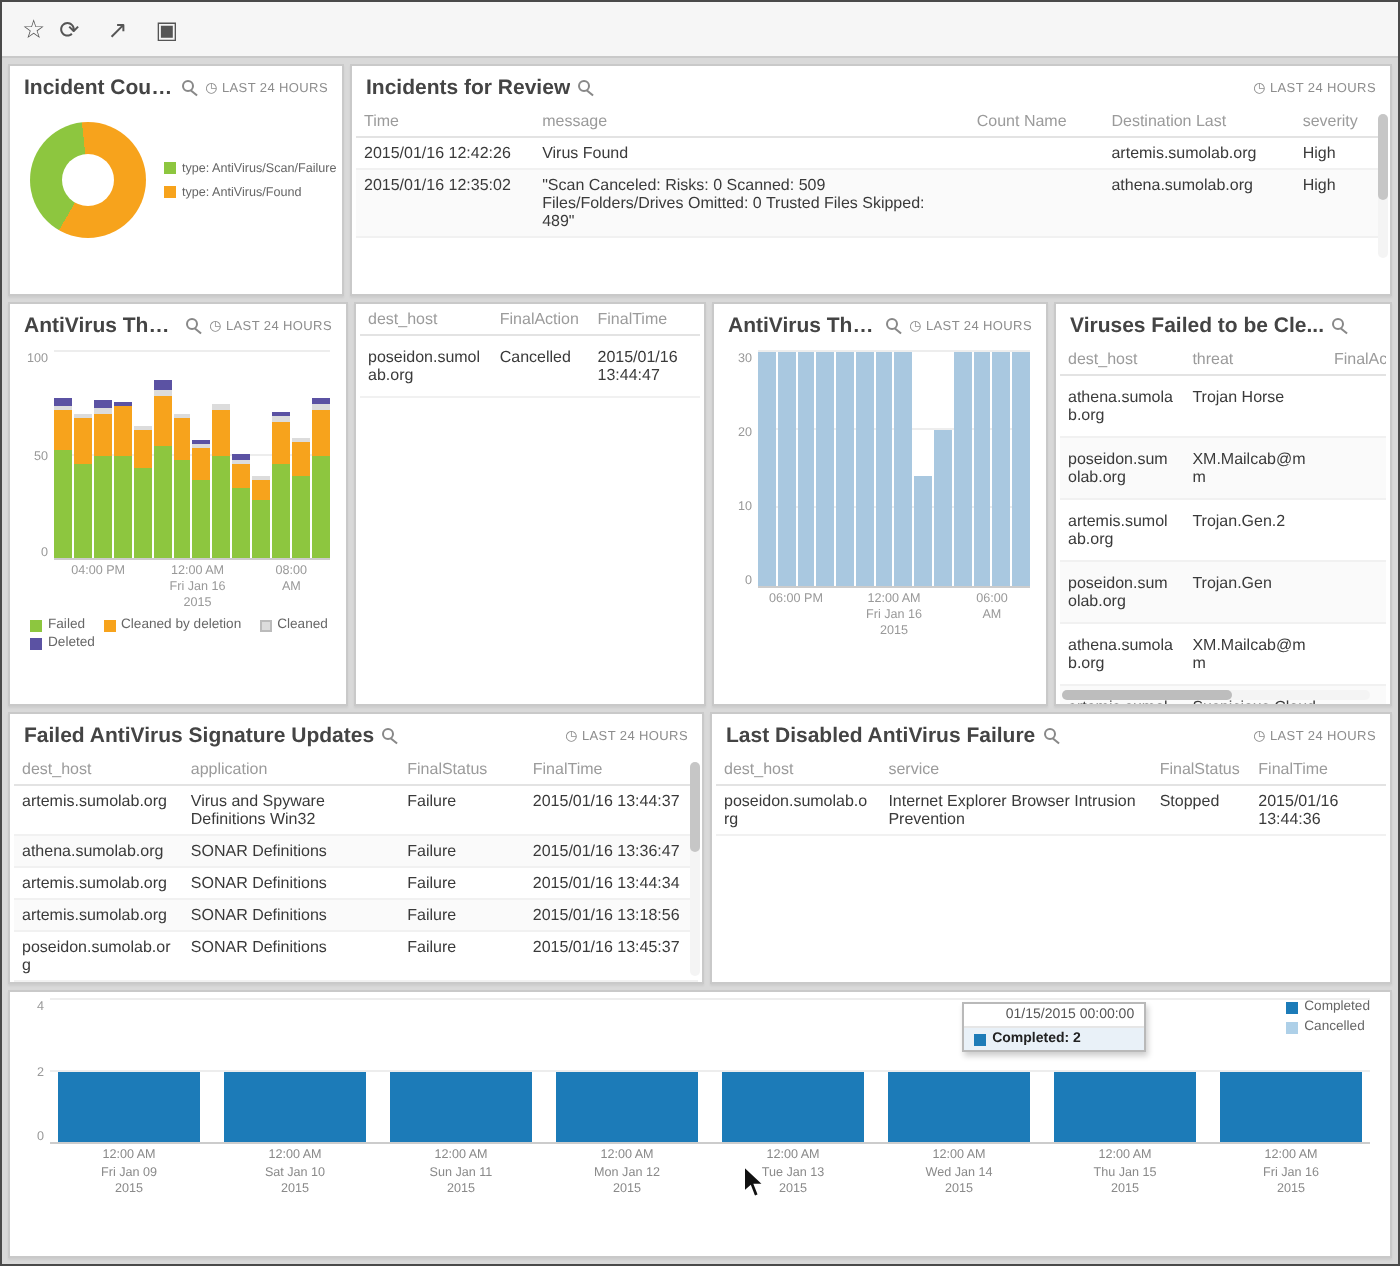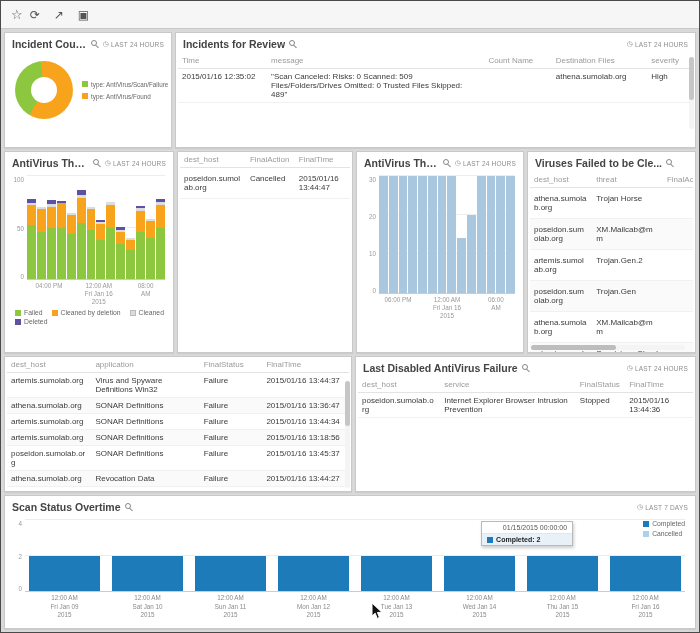--- a/index.html
+++ b/index.html
@@ -158,25 +158,32 @@
             <span>LAST 24 HOURS</span>
           </span>
         </div>
         <div class="tblwrap">
             <table class="tbl">
               <thead>
                 <tr>
                   <th style="width: 82px;">Time</th>
                   <th style="width: 200px;">message</th>
                   <th style="width: 62px;">Count Name</th>
-                  <th style="width: 88px;">Destination Files</th>
+                  <th style="width: 88px;">Destination Last</th>
                   <th style="width: 42px;">severity</th>
                 </tr>
               </thead>
               <tbody>
+                <tr>
+                  <td>2015/01/16 12:42:26</td>
+                  <td>Virus Found</td>
+                  <td></td>
+                  <td>artemis.sumolab.org</td>
+                  <td>High</td>
+                </tr>
                 <tr>
                   <td>2015/01/16 12:35:02</td>
                   <td>"Scan Canceled: Risks: 0 Scanned: 509 Files/Folders/Drives Omitted: 0 Trusted Files Skipped: 489"</td>
                   <td></td>
                   <td>athena.sumolab.org</td>
                   <td>High</td>
                 </tr>
               </tbody>
             </table>
           </div>
@@ -458,20 +465,28 @@
             </table>
           </div>
         <div class="hscroll">
           <div class="thumb"></div>
         </div>
       </div>
     </div>
 
     <div class="row row3">
       <div class="panel">
+        <div class="panel-head">
+          <span class="panel-title">Failed AntiVirus Signature Updates</span>
+          <span class="mag"></span>
+          <span class="badge">
+            <span class="clock">◷</span>
+            <span>LAST 24 HOURS</span>
+          </span>
+        </div>
         <div class="tblwrap">
             <table class="tbl">
               <thead>
                 <tr>
                   <th style="width: 78px;">dest_host</th>
                   <th style="width: 100px;">application</th>
                   <th style="width: 58px;">FinalStatus</th>
                   <th style="width: 80px;">FinalTime</th>
                 </tr>
               </thead>
@@ -547,28 +562,20 @@
                   <td>2015/01/16 13:44:36</td>
                 </tr>
               </tbody>
             </table>
           </div>
       </div>
     </div>
 
     <div class="row row4">
       <div class="panel" style="height:100%;">
-        <div class="panel-head">
-          <span class="panel-title">Scan Status Overtime</span>
-          <span class="mag"></span>
-          <span class="badge">
-            <span class="clock">◷</span>
-            <span>LAST 7 DAYS</span>
-          </span>
-        </div>
         <div class="scan-area">
           <div class="scan-wrap">
             <div class="scan-yaxis" id="scan-y">
                 <span>4</span>
                 <span>2</span>
                 <span>0</span>
               </div>
             <div class="scan-right">
               <div class="scan-bars" id="scan-bars">
                   <div class="gridline" style="bottom: 50%;"></div>

